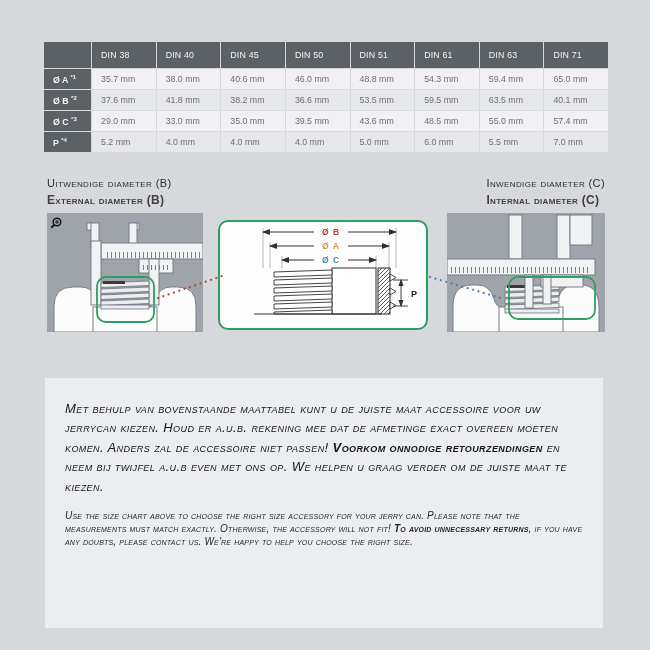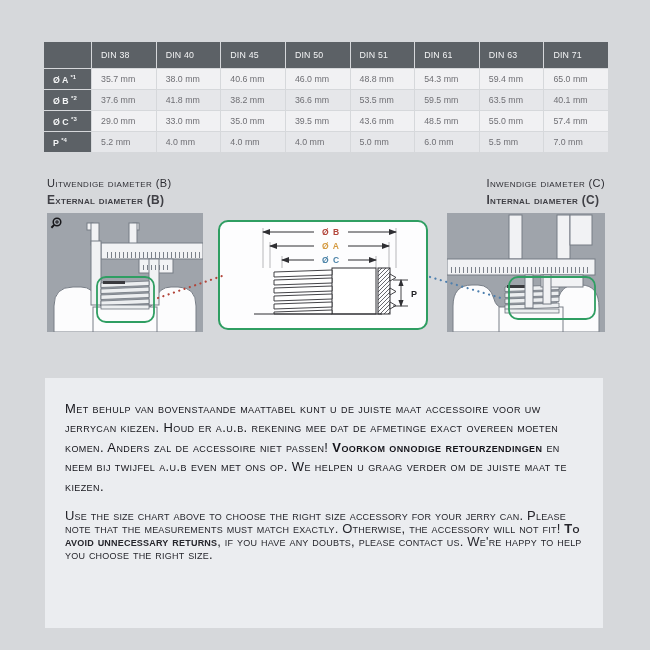--- a/index.html
+++ b/index.html
@@ -24,24 +24,24 @@
 
   
   .diag-box{position:absolute;top:213px;width:156px;height:119px;background:#9fa4ab;}
   .diag-left{left:47px;}
   .diag-right{left:447px;width:158px;}
   .center-panel{position:absolute;left:218px;top:220px;width:206px;height:106px;background:#fdfdfe;border:2px solid #2f9e62;border-radius:10px;}
   .magnifier{position:absolute;left:50px;top:216px;width:13px;height:13px;}
   .overlay{position:absolute;inset:0;pointer-events:none;}
 
   
-  .info-panel{position:absolute;left:45px;top:378px;width:558px;height:250px;background:#ebedf0;box-sizing:border-box;padding:21px 19px 0 20px;}
+  .info-panel{position:absolute;left:45px;top:378px;width:558px;height:250px;background:#ebedf0;box-sizing:border-box;padding:21px 19px 0 20px;font-style:italic;}
   .nl-text{font-variant:small-caps;font-size:13px;line-height:19.4px;color:#15151b;letter-spacing:.4px;}
   .nl-text b{font-weight:bold;}
-  .en-text{font-variant:small-caps;font-size:13px;line-height:13px;color:#26262c;letter-spacing:.2px;margin-top:13px;}
+  .en-text{font-variant:small-caps;font-size:10px;line-height:13px;color:#26262c;letter-spacing:.2px;margin-top:13px;}
   .en-text b{font-weight:bold;}
 </style>
 </head>
 <body>
 
 <div class="stage">
 
   <table class="size-table">
     <colgroup>
         <col style="width:48px">

